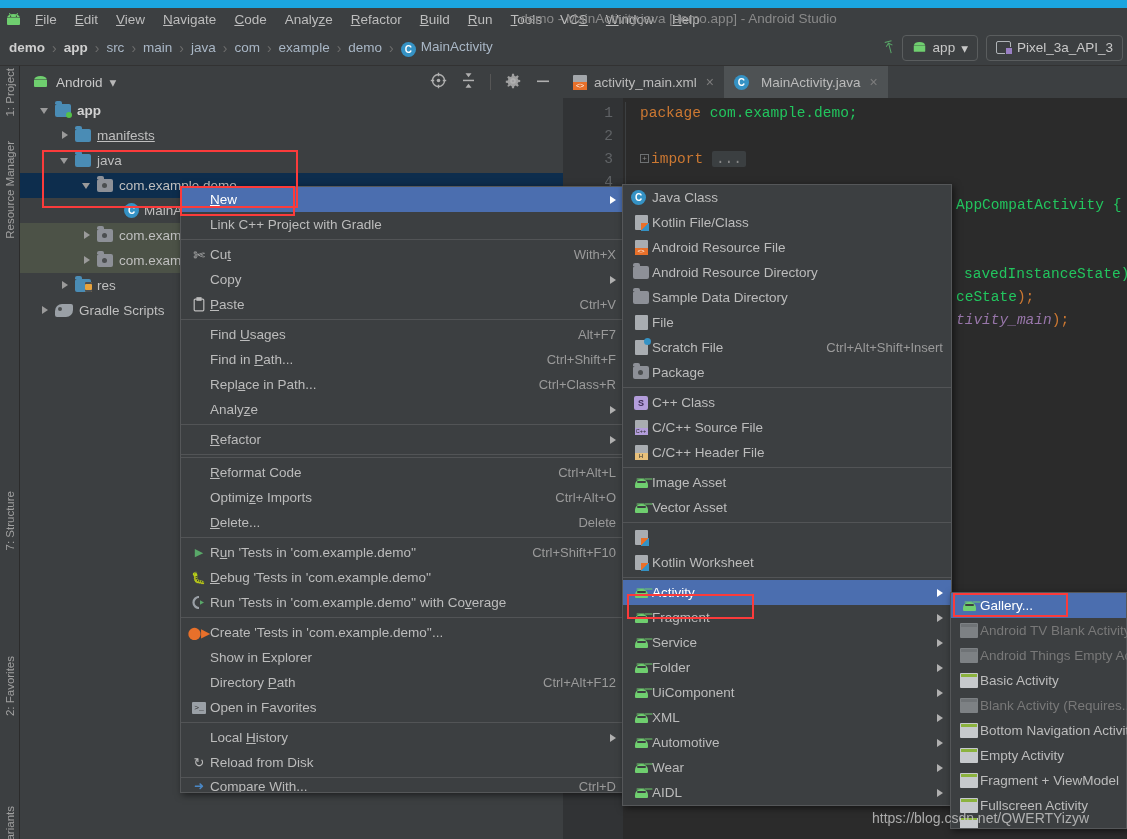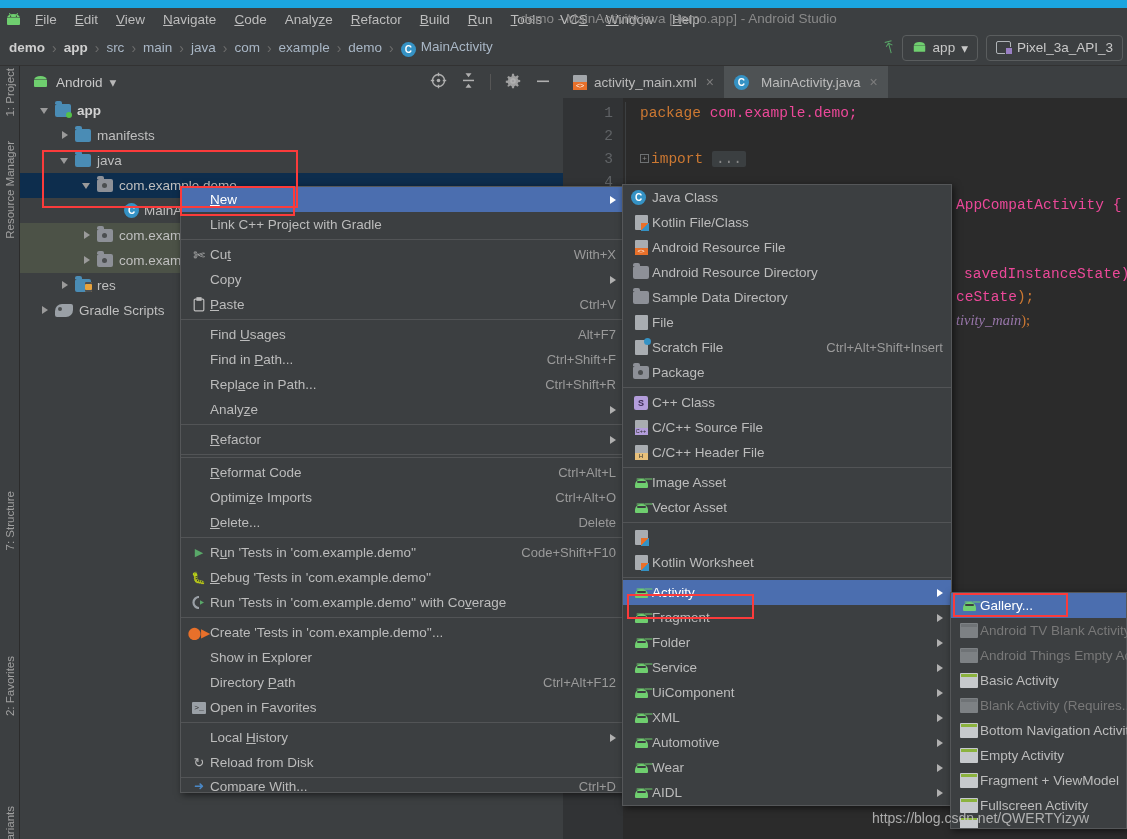--- a/index.html
+++ b/index.html
@@ -157,21 +157,21 @@
     position:absolute; left:0; top:0; width:60px; height:741px;
     background:#313335; color:#606366; text-align:right; padding-top:4px;
   }
   #gutter div{ height:23px; line-height:23px; padding-right:10px; }
   #codetext{
     position:absolute; left:62px; top:4px; width:502px;
     border-left:1px solid #3c3f41; padding-left:14px;
   }
   #codetext .ln{ height:23px; line-height:23px; white-space:nowrap; }
   .kw{ color:#cc7832; }
-  .plain{ color:#ec4899; }
+  .plain{ color:#22c55e; }
   .fold{
     display:inline-block; width:9px;height:9px; border:1px solid #6e7173; color:#8a8a8a;
     font-size:8px; line-height:7px; text-align:center; vertical-align:2px; margin-right:2px;
     font-family:"Liberation Sans",sans-serif;
   }
   .dots{ background:#3b3f41; border-radius:2px; padding:0 4px; color:#888; }
   .ital{ color:#9876aa; font-style:italic; }
   
   .menu{
     position:absolute; background:#3c3f41; border:1px solid #555759;
@@ -411,21 +411,21 @@
   </div>
 
   <div id="projtree">
 
     <div class="trow" style="padding-left:20px;">
       <span class="arrow d"></span>
       <span class="folder app"></span>
       <span style="font-weight:bold;color:#d2d2d2;">app</span>
     </div>
 
-    <div class="trow" style="padding-left:40px;">
+    <div class="trow" style="padding-left:40px;text-decoration:underline;">
       <span class="arrow r"></span>
       <span class="folder"></span>
       <span>manifests</span>
     </div>
 
     <div class="trow" style="padding-left:40px;">
       <span class="arrow d"></span>
       <span class="folder"></span>
       <span>java</span>
     </div>
@@ -507,21 +507,21 @@
         <span class="plain">AppCompatActivity {</span>
       </div>
       <div class="ln">&nbsp;</div>
       <div class="ln">&nbsp;</div>
       <div class="ln" style="margin-left:324px;">
         <span class="plain">savedInstanceState)</span>
       </div>
       <div class="ln" style="margin-left:316px;">
         <span class="plain">ceState</span><span class="kw">);</span>
       </div>
-      <div class="ln" style="margin-left:316px;font-family:Liberation Serif, serif;">
+      <div class="ln" style="margin-left:316px;">
         <span class="ital">tivity_main</span><span class="kw">);</span>
       </div>
     </div>
   </div>
 </div>
 
 <div class="menu" id="menu1">
 
   <div class="mrow hl">
     <span class="ico"></span>
@@ -562,21 +562,21 @@
     <span class="acc">Alt+F7</span>
   </div>
   <div class="mrow">
     <span class="ico"></span>
     <span class="lbl">Find in <u>P</u>ath...</span>
     <span class="acc">Ctrl+Shift+F</span>
   </div>
   <div class="mrow">
     <span class="ico"></span>
     <span class="lbl">Repl<u>a</u>ce in Path...</span>
-    <span class="acc">Ctrl+Shift+R</span>
+    <span class="acc">Ctrl+Class+R</span>
   </div>
   <div class="mrow">
     <span class="ico"></span>
     <span class="lbl">Analy<u>z</u>e</span>
     <span class="sub"></span>
   </div>
   <div class="msep"></div>
 
   <div class="mrow">
     <span class="ico"></span>
@@ -600,21 +600,21 @@
   <div class="mrow">
     <span class="ico"></span>
     <span class="lbl"><u>D</u>elete...</span>
     <span class="acc">Delete</span>
   </div>
   <div class="msep"></div>
 
   <div class="mrow">
     <span class="ico runico">▶</span>
     <span class="lbl">R<u>u</u>n 'Tests in 'com.example.demo''</span>
-    <span class="acc">Code+Shift+F10</span>
+    <span class="acc">Ctrl+Shift+F10</span>
   </div>
   <div class="mrow">
     <span class="ico bugico">🐛</span>
     <span class="lbl"><u>D</u>ebug 'Tests in 'com.example.demo''</span>
   </div>
   <div class="mrow">
     <span class="ico">
       <svg width="14" height="13" viewBox="0 0 14 13">
           <path d="M7 1a5.5 5.5 0 1 0 0 11" fill="none" stroke="#9aa0a6" stroke-width="2.2"></path>
           <path d="M8 4.2 12 6.5 8 8.8z" fill="#59a869"></path>
@@ -775,28 +775,28 @@
     <span class="ico">
         <span class="adr"></span>
       </span>
     <span class="lbl">Fragment</span>
     <span class="sub"></span>
   </div>
   <div class="mrow">
     <span class="ico">
         <span class="adr"></span>
       </span>
+    <span class="lbl">Service</span>
+    <span class="sub"></span>
+  </div>
+  <div class="mrow">
+    <span class="ico">
+        <span class="adr"></span>
+      </span>
     <span class="lbl">Folder</span>
-    <span class="sub"></span>
-  </div>
-  <div class="mrow">
-    <span class="ico">
-        <span class="adr"></span>
-      </span>
-    <span class="lbl">Service</span>
     <span class="sub"></span>
   </div>
   <div class="mrow">
     <span class="ico">
         <span class="adr"></span>
       </span>
     <span class="lbl">UiComponent</span>
     <span class="sub"></span>
   </div>
   <div class="mrow">

